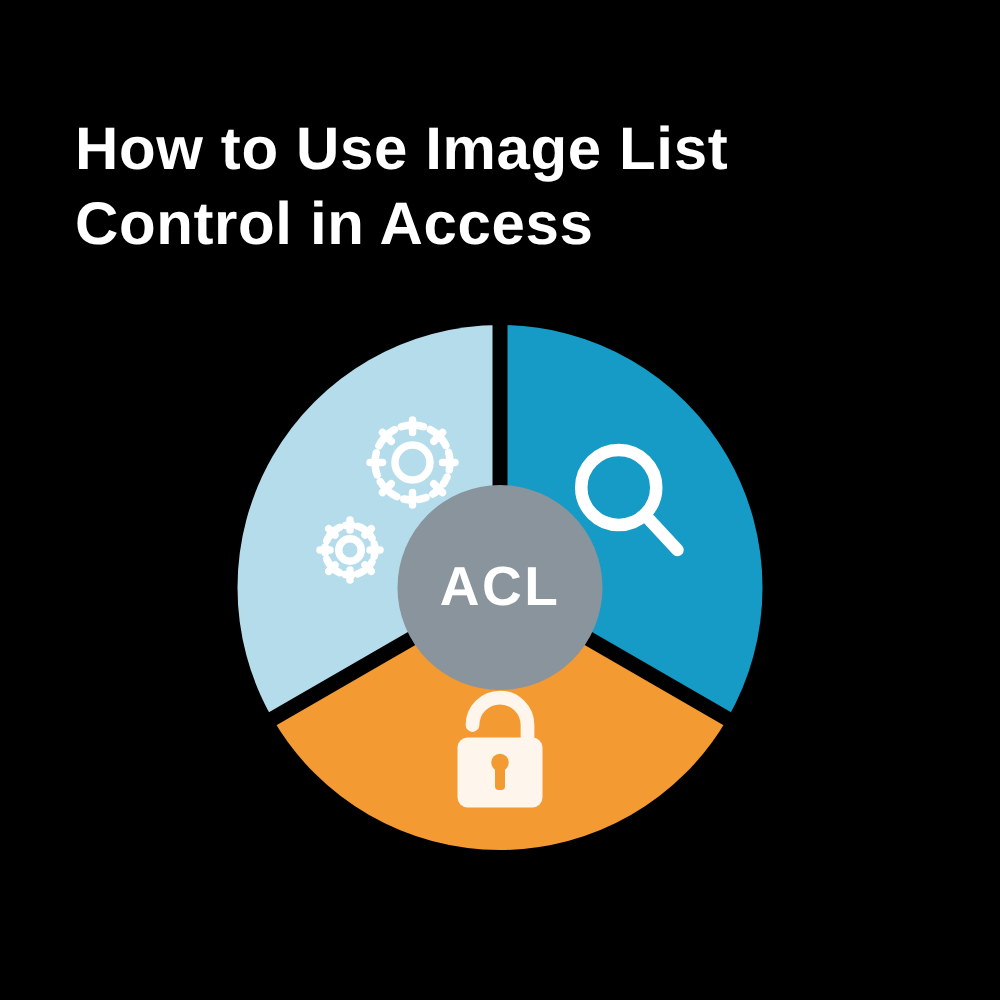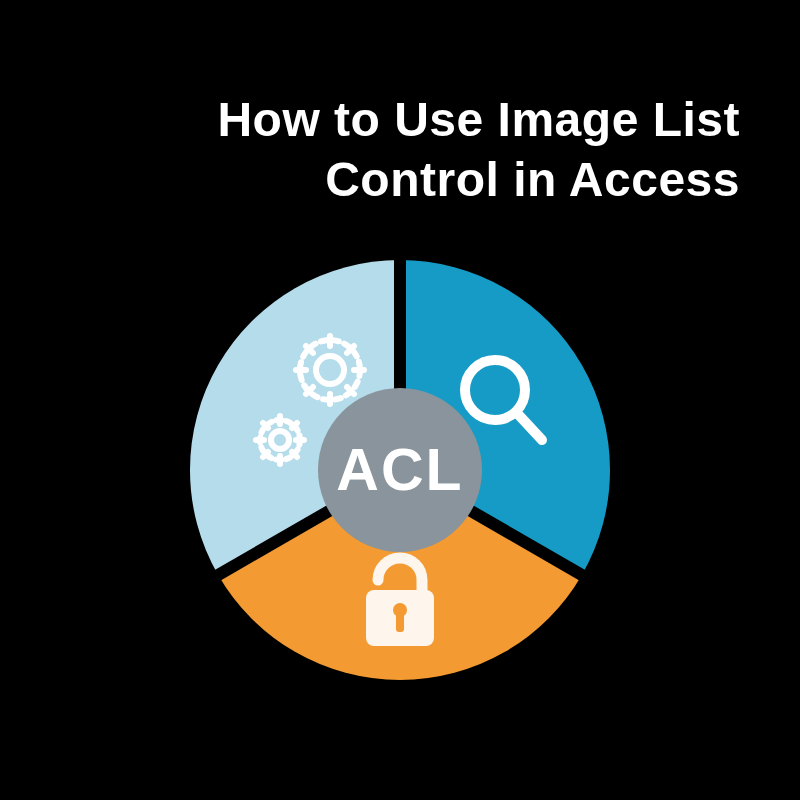--- a/index.html
+++ b/index.html
@@ -10,21 +10,21 @@
     font-family: "Comic Sans MS", "Chalkboard SE", "Marker Felt", cursive, sans-serif;
     display: flex;
     flex-direction: column;
     align-items: center;
     overflow: hidden;
   }
   .title {
     color: #ffffff;
     font-size: 48px;
     font-weight: 900;
-    text-align: right;
+    text-align: left;
     margin-top: 90px;
     line-height: 1.25;
     letter-spacing: 0.5px;
     max-width: 680px;
   }
   .diagram {
     position: relative;
     width: 440px;
     height: 440px;
     margin-top: 40px;
@@ -33,21 +33,21 @@
     width: 100%;
     height: 100%;
   }
   .center-label {
     position: absolute;
     top: 50%;
     left: 50%;
     transform: translate(-50%, -50%);
     color: #ffffff;
     font-family: Arial, Helvetica, sans-serif;
-    font-size: 59px;
+    font-size: 44px;
     font-weight: 800;
     letter-spacing: 2px;
   }
 </style>
 </head>
 <body>
 
 <div class="title">How to Use Image List Control in Access</div>
 
 <div class="diagram">

